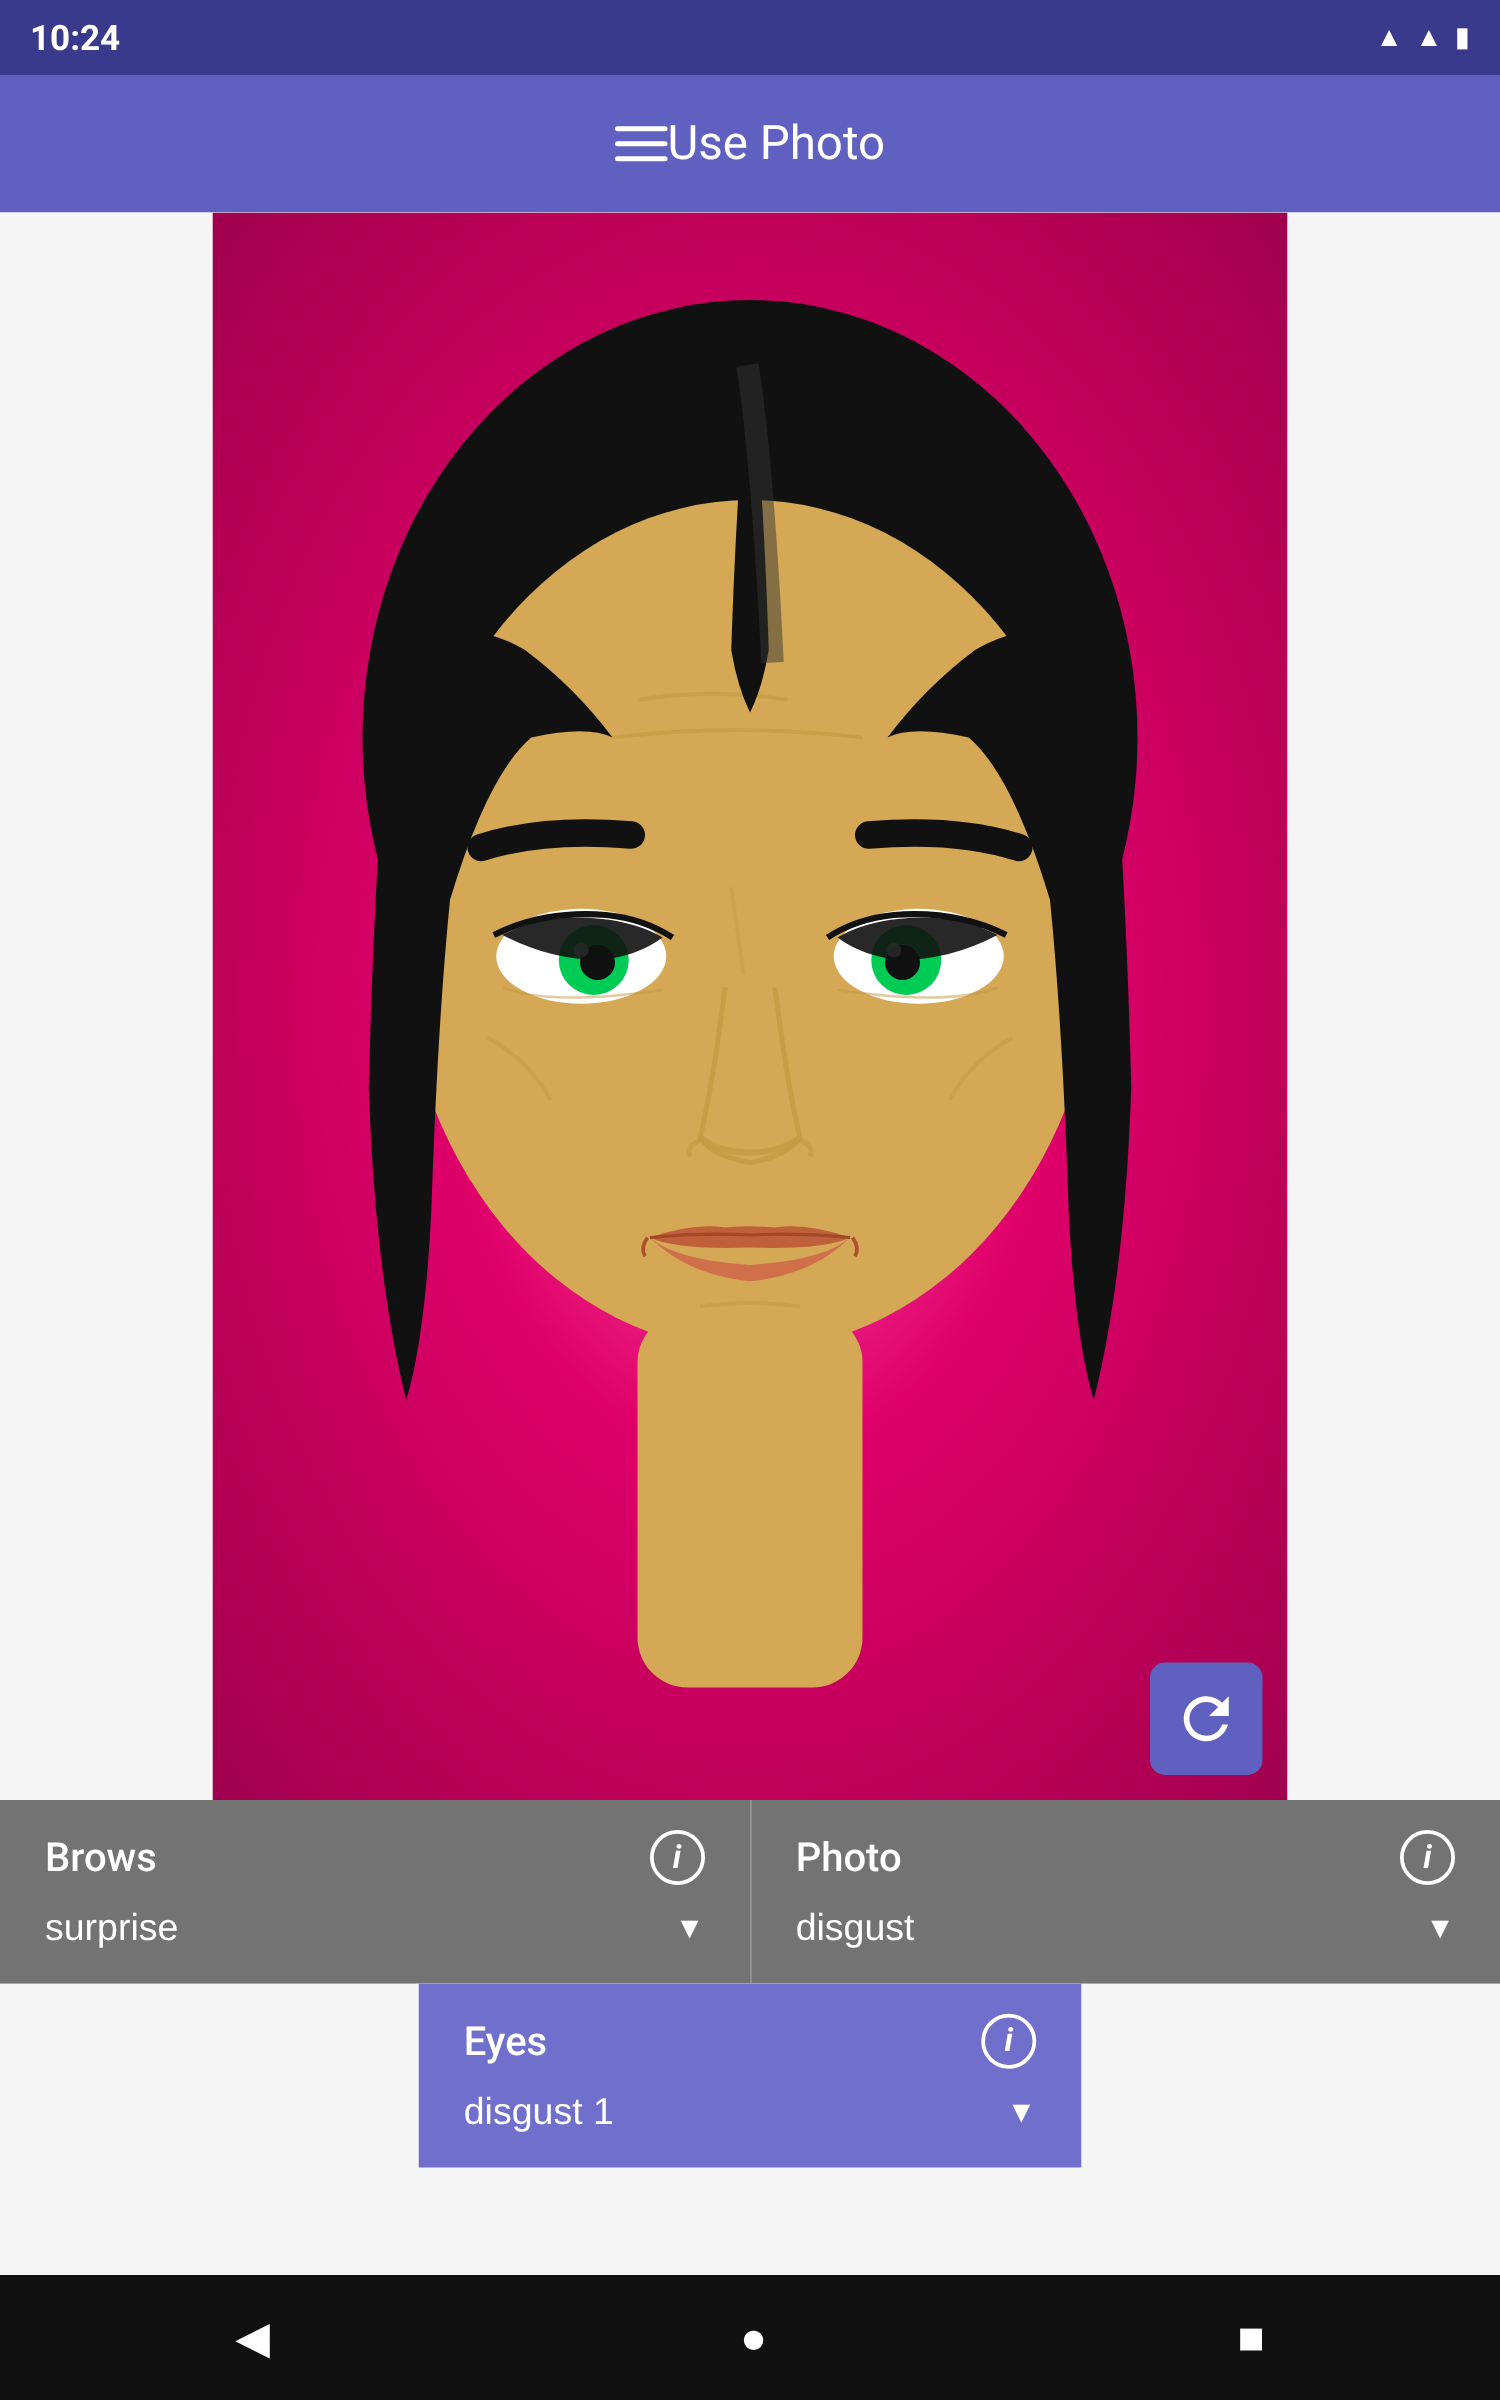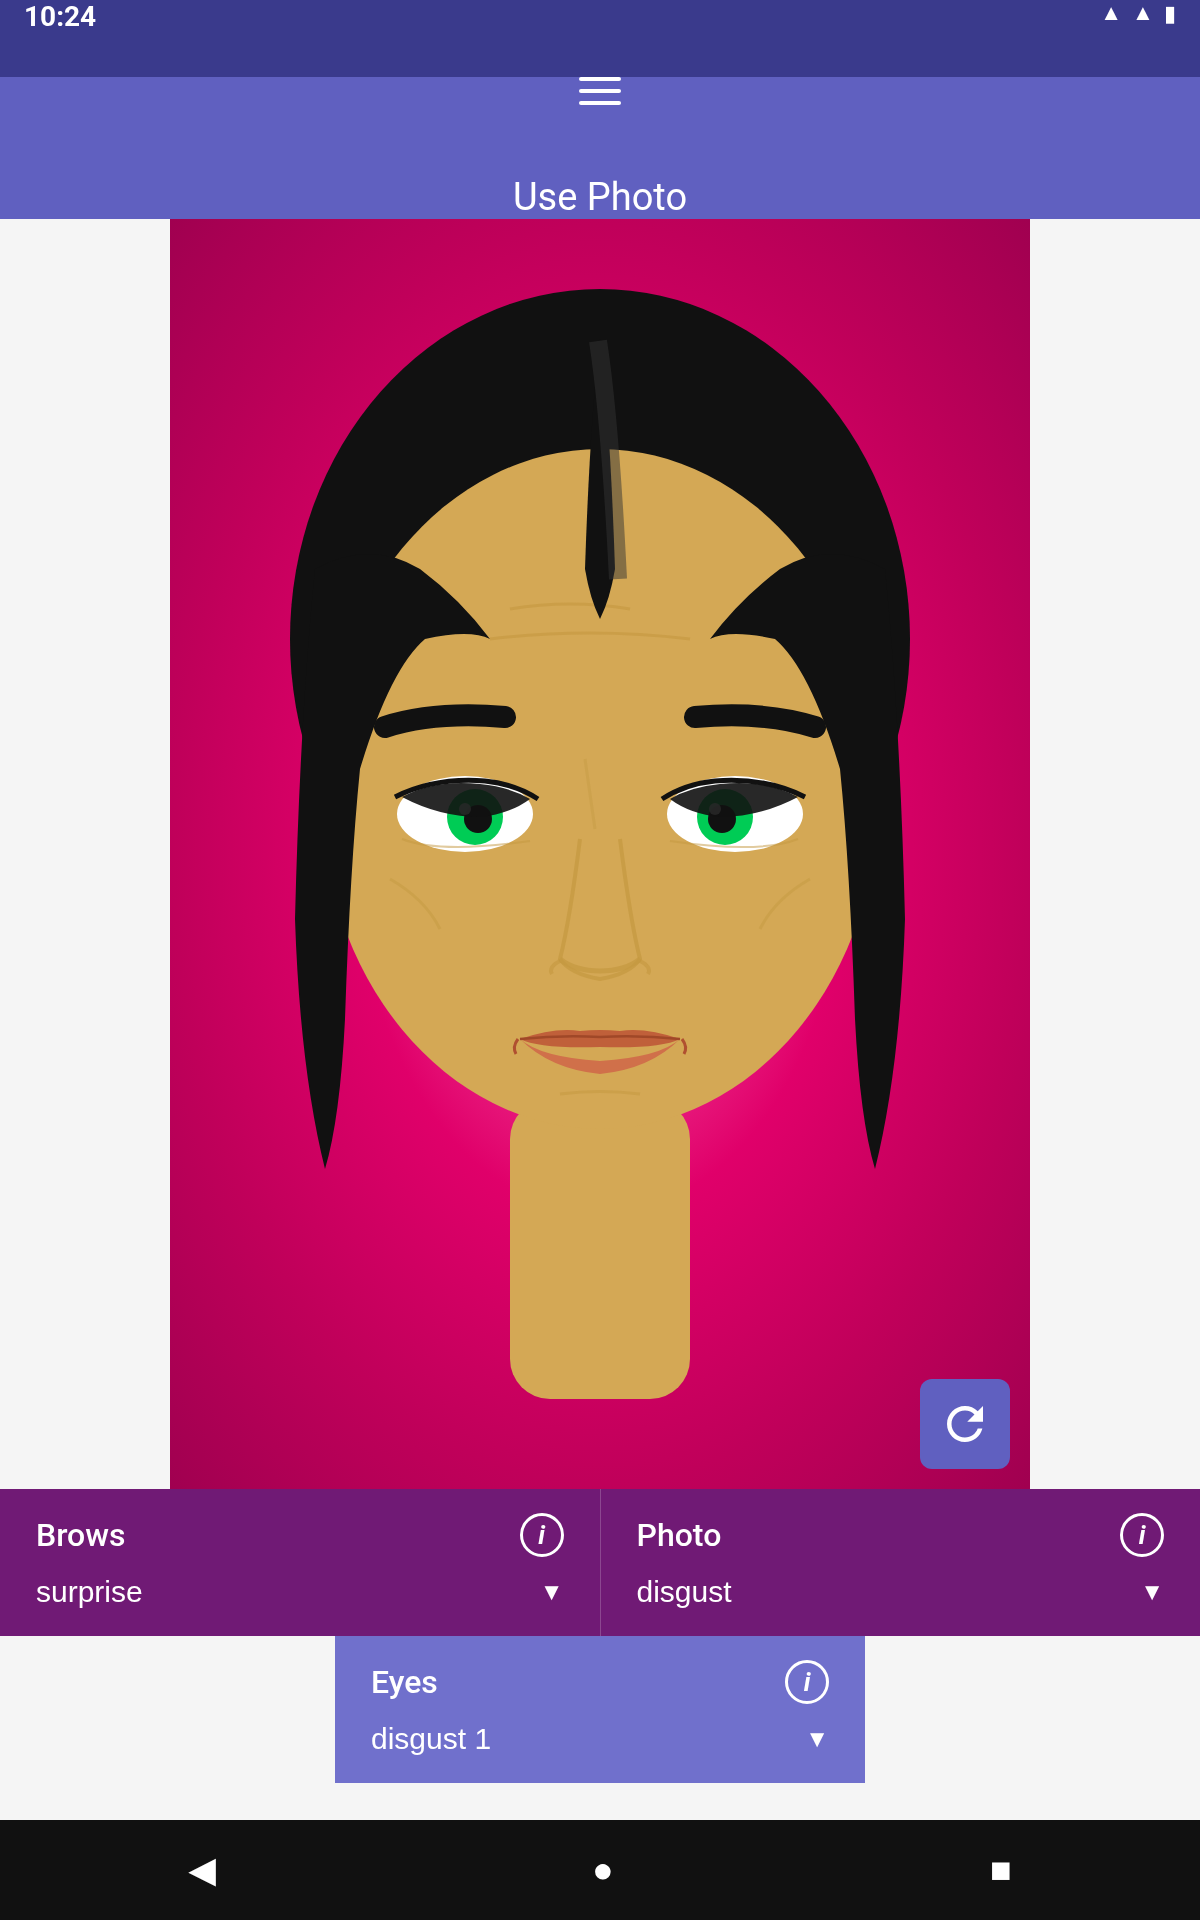--- a/index.html
+++ b/index.html
@@ -9,23 +9,23 @@
       overflow: hidden;
       font-family: 'Roboto', Arial, sans-serif;
       background: #f0f0f0;
       display: flex;
       flex-direction: column;
     }
 
     
     .status-bar {
       background: #3a3a8c;
-      height: 77px;
-      display: flex;
-      align-items: flex-start;
+      height: 60px;
+      display: flex;
+      align-items: center;
       justify-content: space-between;
       padding: 0 24px;
       flex-shrink: 0;
     }
     .status-bar-left {
       color: white;
       font-size: 28px;
       font-weight: bold;
     }
     .status-bar-right {
@@ -34,27 +34,26 @@
       align-items: center;
     }
     .status-icon {
       color: white;
       font-size: 22px;
     }
 
     
     .app-bar {
       background: #6060c0;
-      height: 142px;
-      display: flex;
-      align-items: center;
-      justify-content: space-between;
+      height: 110px;
+      display: flex;
+      align-items: center;
+      justify-content: center;
       padding: 0 36px;
       flex-shrink: 0;
-      flex-direction: column;
     }
     .hamburger {
       display: flex;
       flex-direction: column;
       gap: 8px;
       cursor: pointer;
     }
     .hamburger span {
       display: block;
       width: 42px;
@@ -132,21 +131,21 @@
       flex-direction: column;
     }
 
     .controls-row {
       display: flex;
       width: 100%;
     }
 
     .control-panel {
       flex: 1;
-      background: #701a75;
+      background: #737373;
       padding: 24px 36px 28px;
       border-right: 1px solid rgba(255,255,255,0.2);
     }
     .control-panel:last-child {
       border-right: none;
     }
 
     .control-header {
       display: flex;
       align-items: center;

